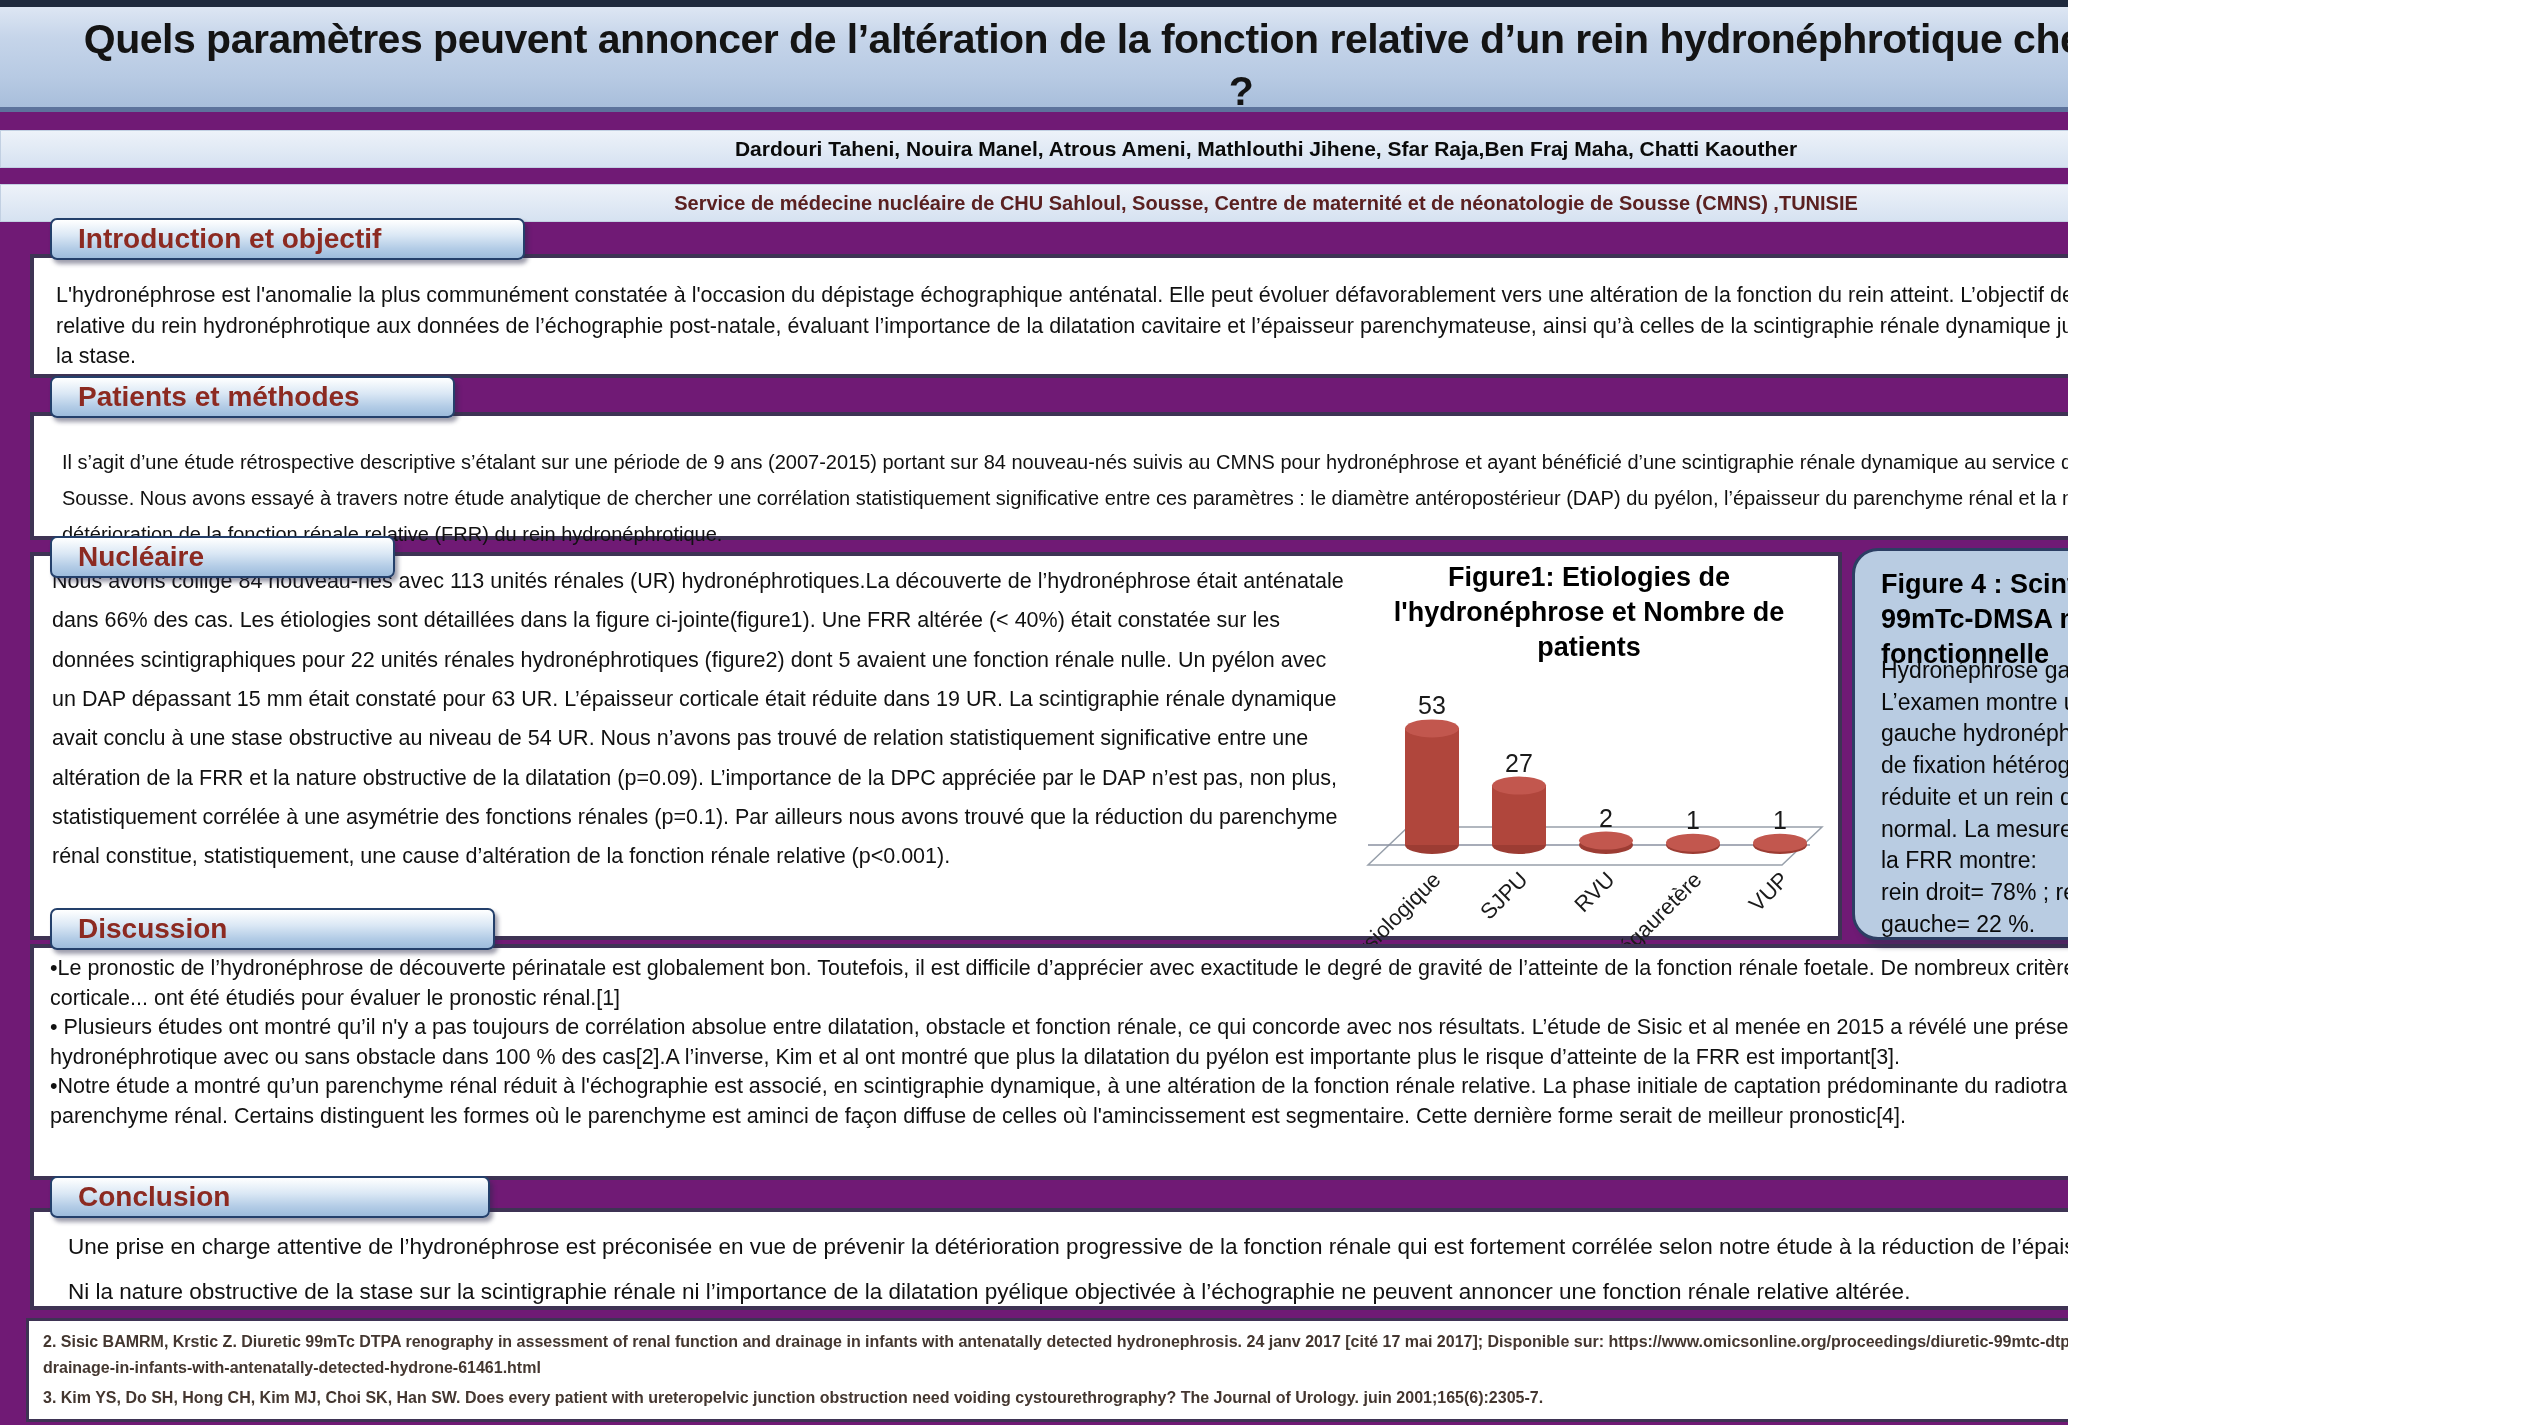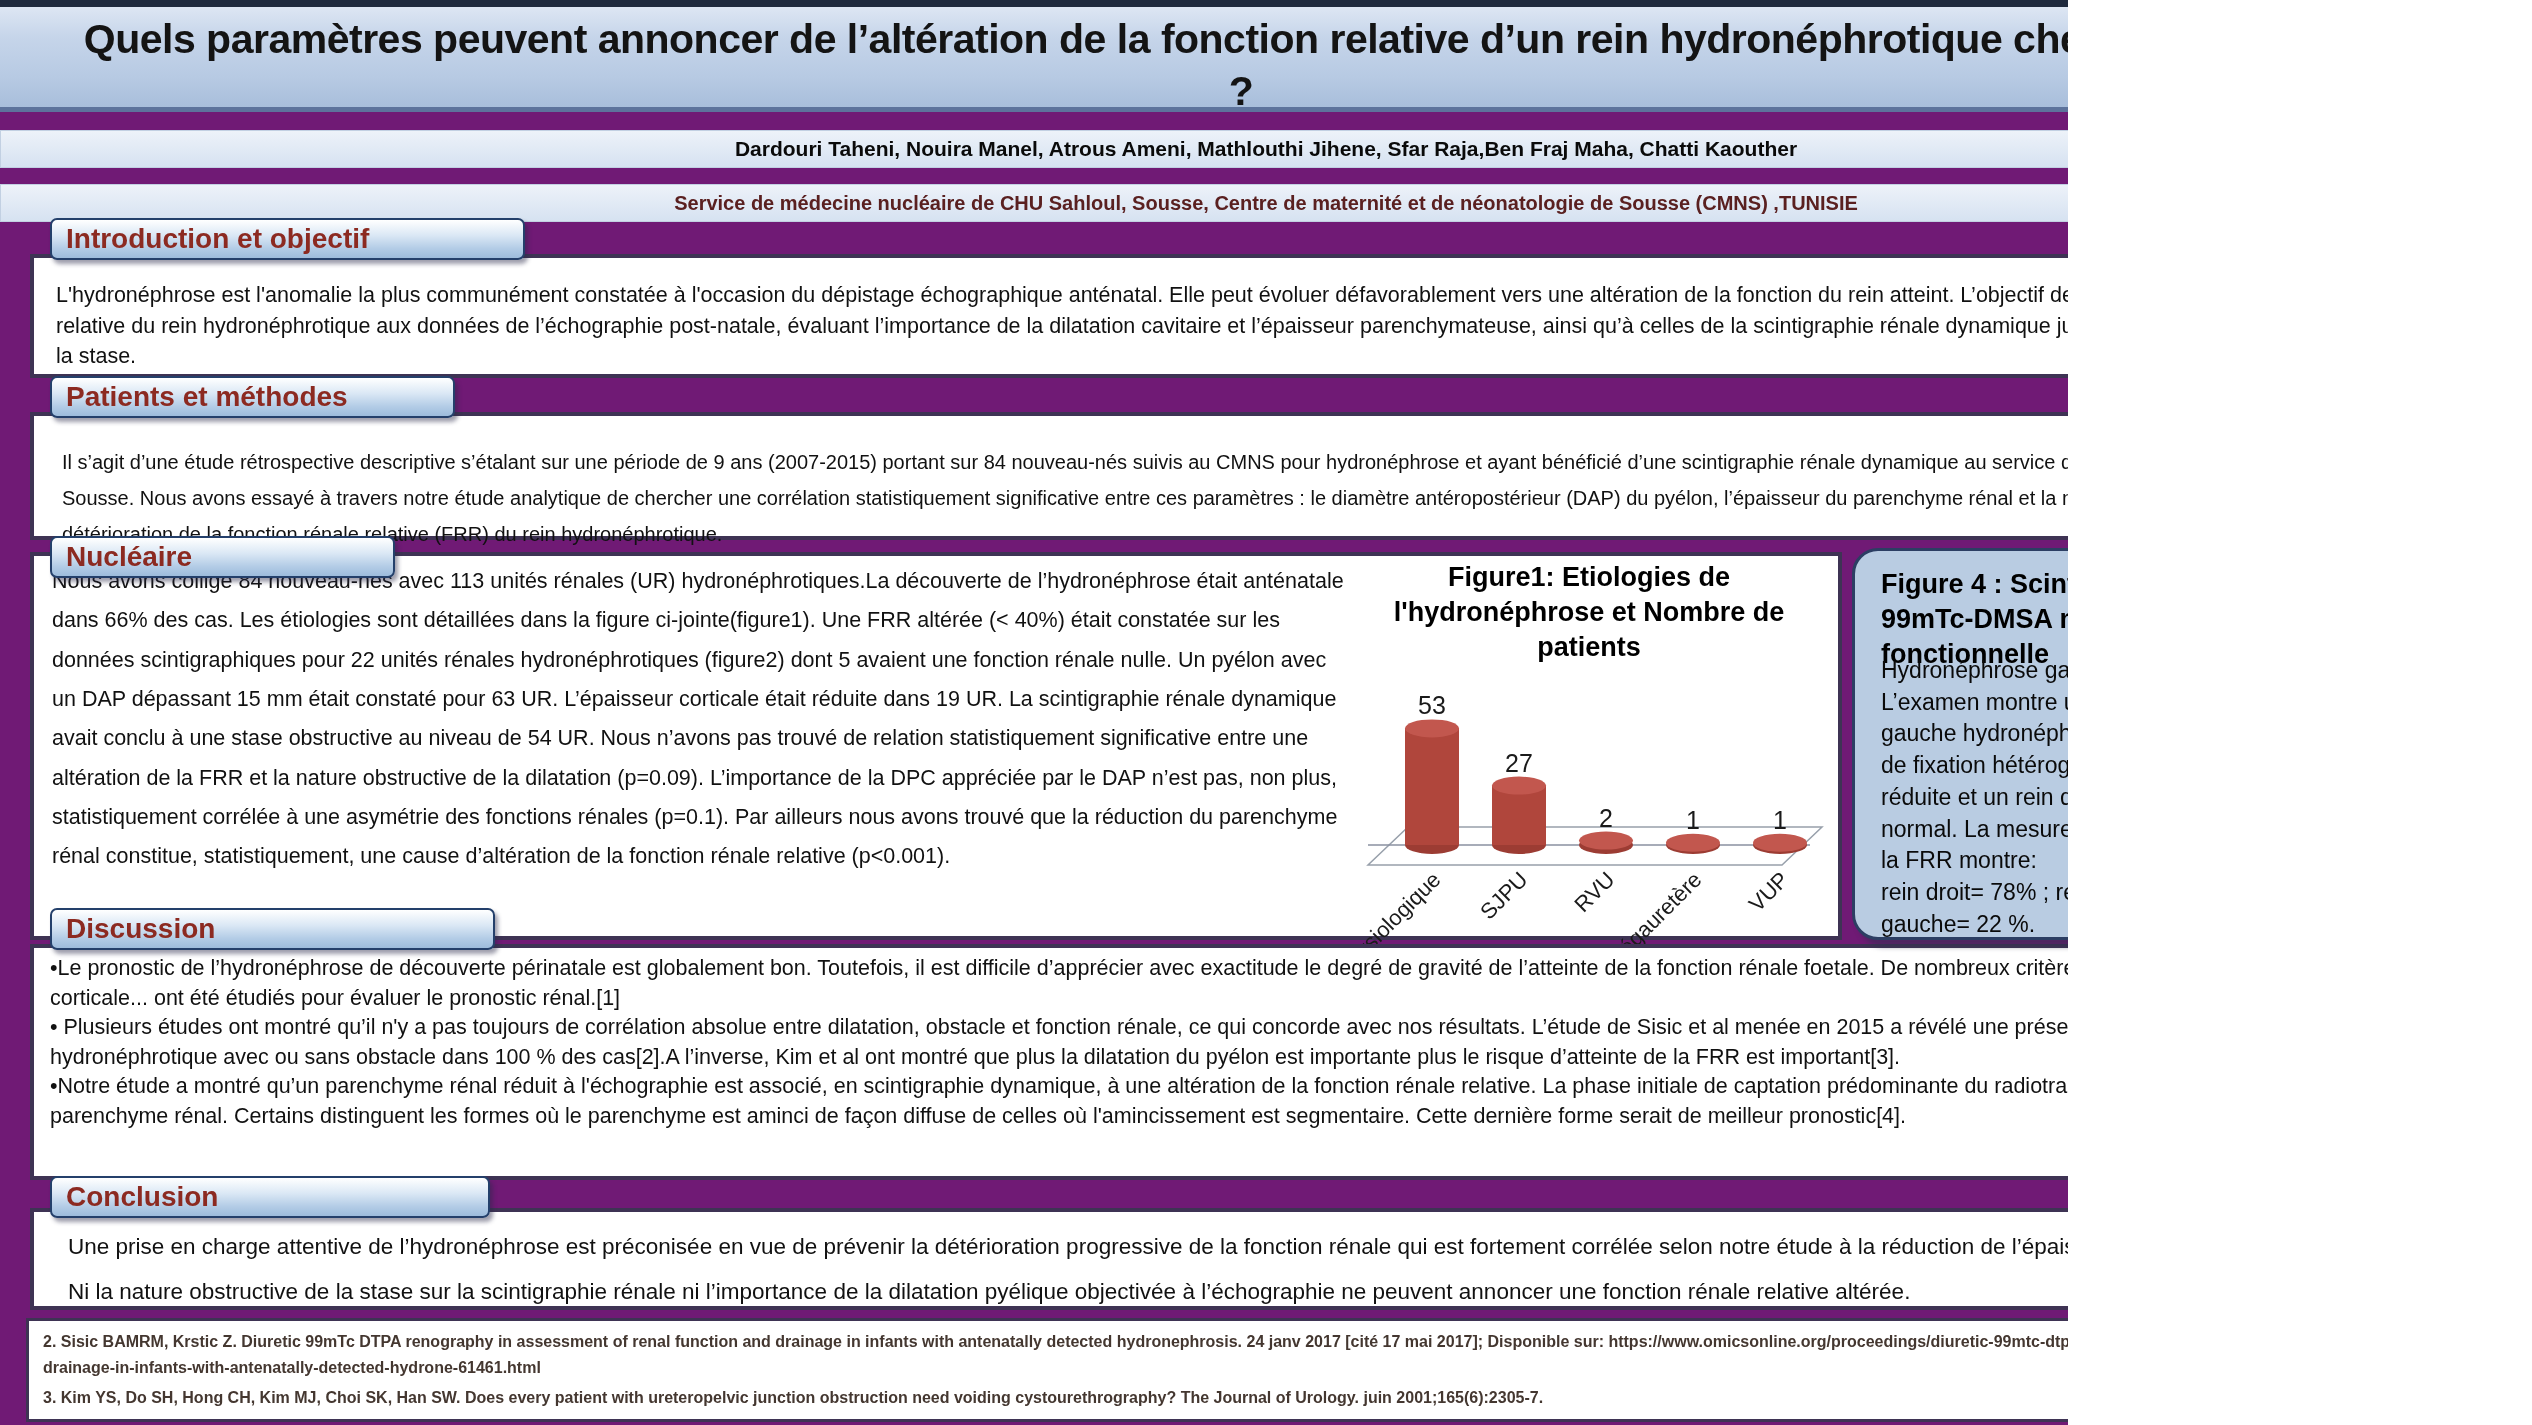--- a/index.html
+++ b/index.html
@@ -20,21 +20,21 @@
     display:flex;align-items:center;justify-content:center;}
   #authors-bar{top:130px;}
   #authors-bar span{font-size:21px;font-weight:bold;color:#0a0a0a;}
   #affiliation-bar{top:184px;}
   #affiliation-bar span{font-size:20px;font-weight:bold;color:#5a2020;}
 
   
   .tab{position:absolute;height:42px;z-index:3;box-sizing:border-box;border:2px solid #24406b;border-radius:7px;
     background:linear-gradient(180deg,#ffffff 0%,#dbe8f5 40%,#b3cce6 75%,#9dbcdc 100%);
     box-shadow:3px 4px 4px rgba(40,40,70,.45);
-    font-weight:bold;font-size:28px;color:#8c2a21;line-height:38px;padding-left:14px;}
+    font-weight:bold;font-size:28px;color:#8c2a21;line-height:38px;padding-left:26px;}
   #tab-intro{top:218px;left:50px;width:475px;}
   #tab-methods{top:376px;left:50px;width:405px;}
   #tab-results{top:536px;left:50px;width:345px;}
   #tab-discussion{top:908px;left:50px;width:445px;}
   #tab-conclusion{top:1176px;left:50px;width:440px;}
 
   
   .box{position:absolute;background:#fff;border:4px solid #3e3354;box-sizing:border-box;z-index:1;}
   #box-intro{top:254px;left:30px;width:2472px;height:124px;}
   #box-methods{top:412px;left:30px;width:2472px;height:128px;}

